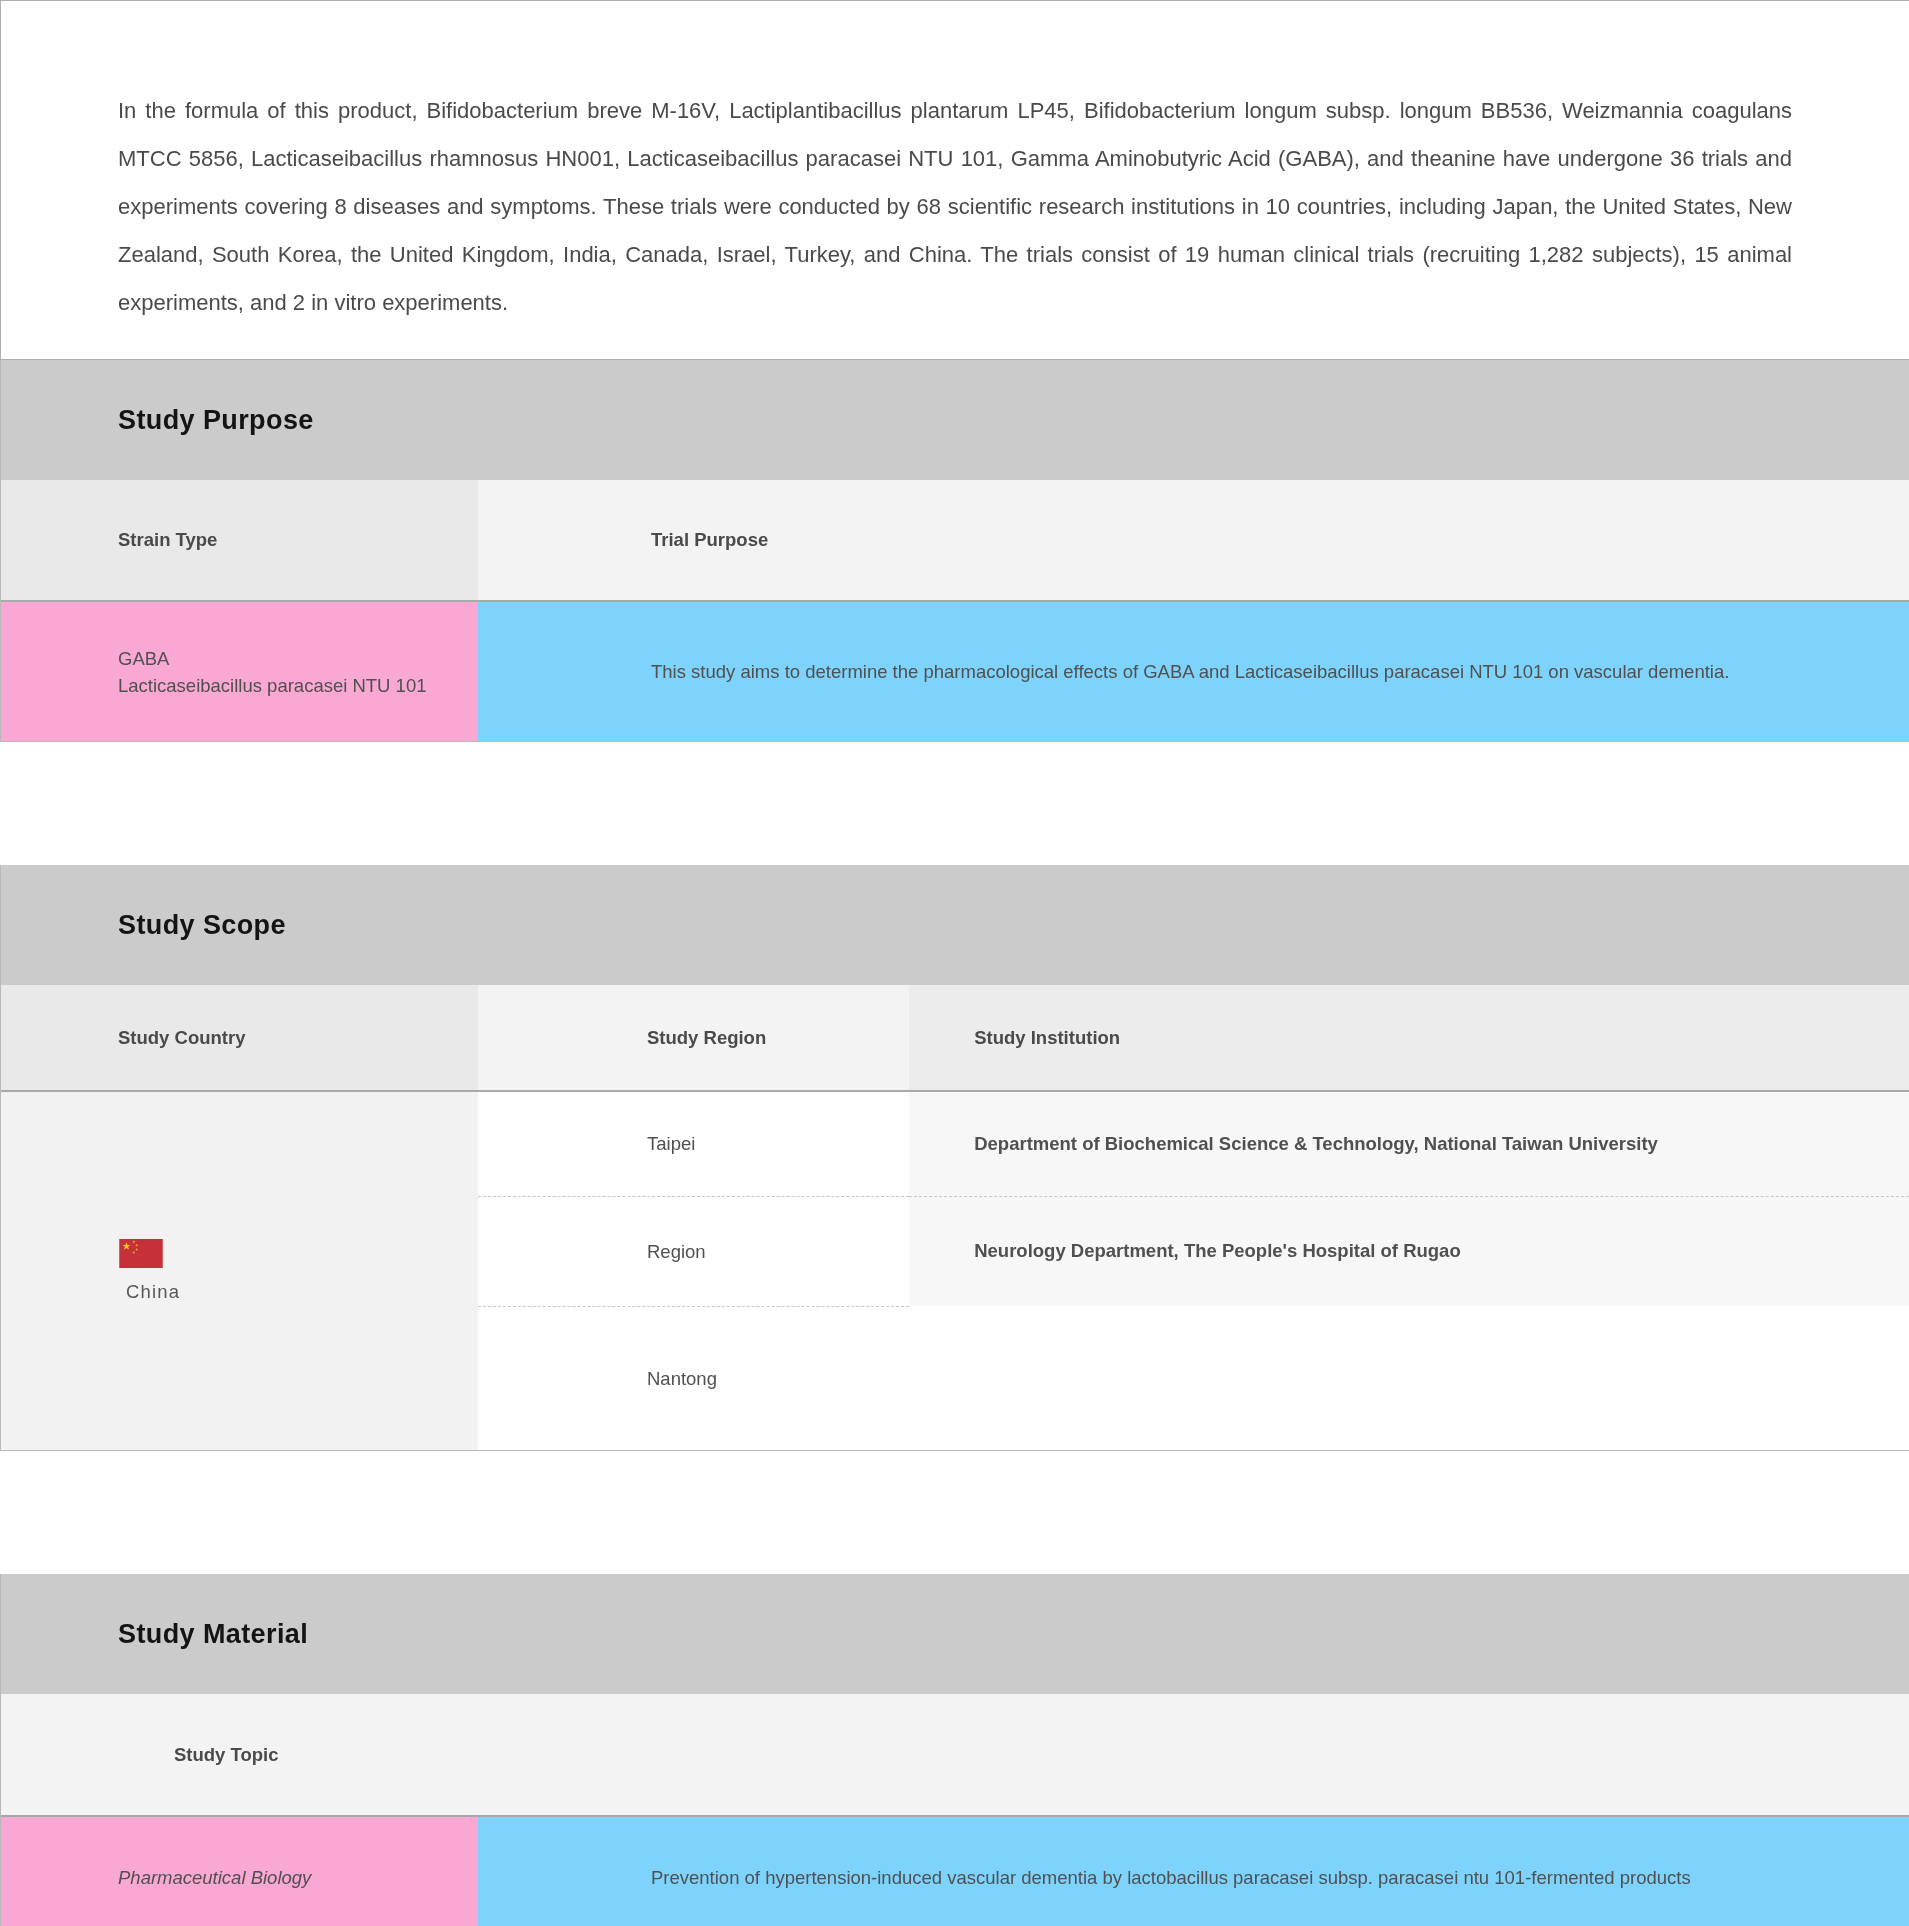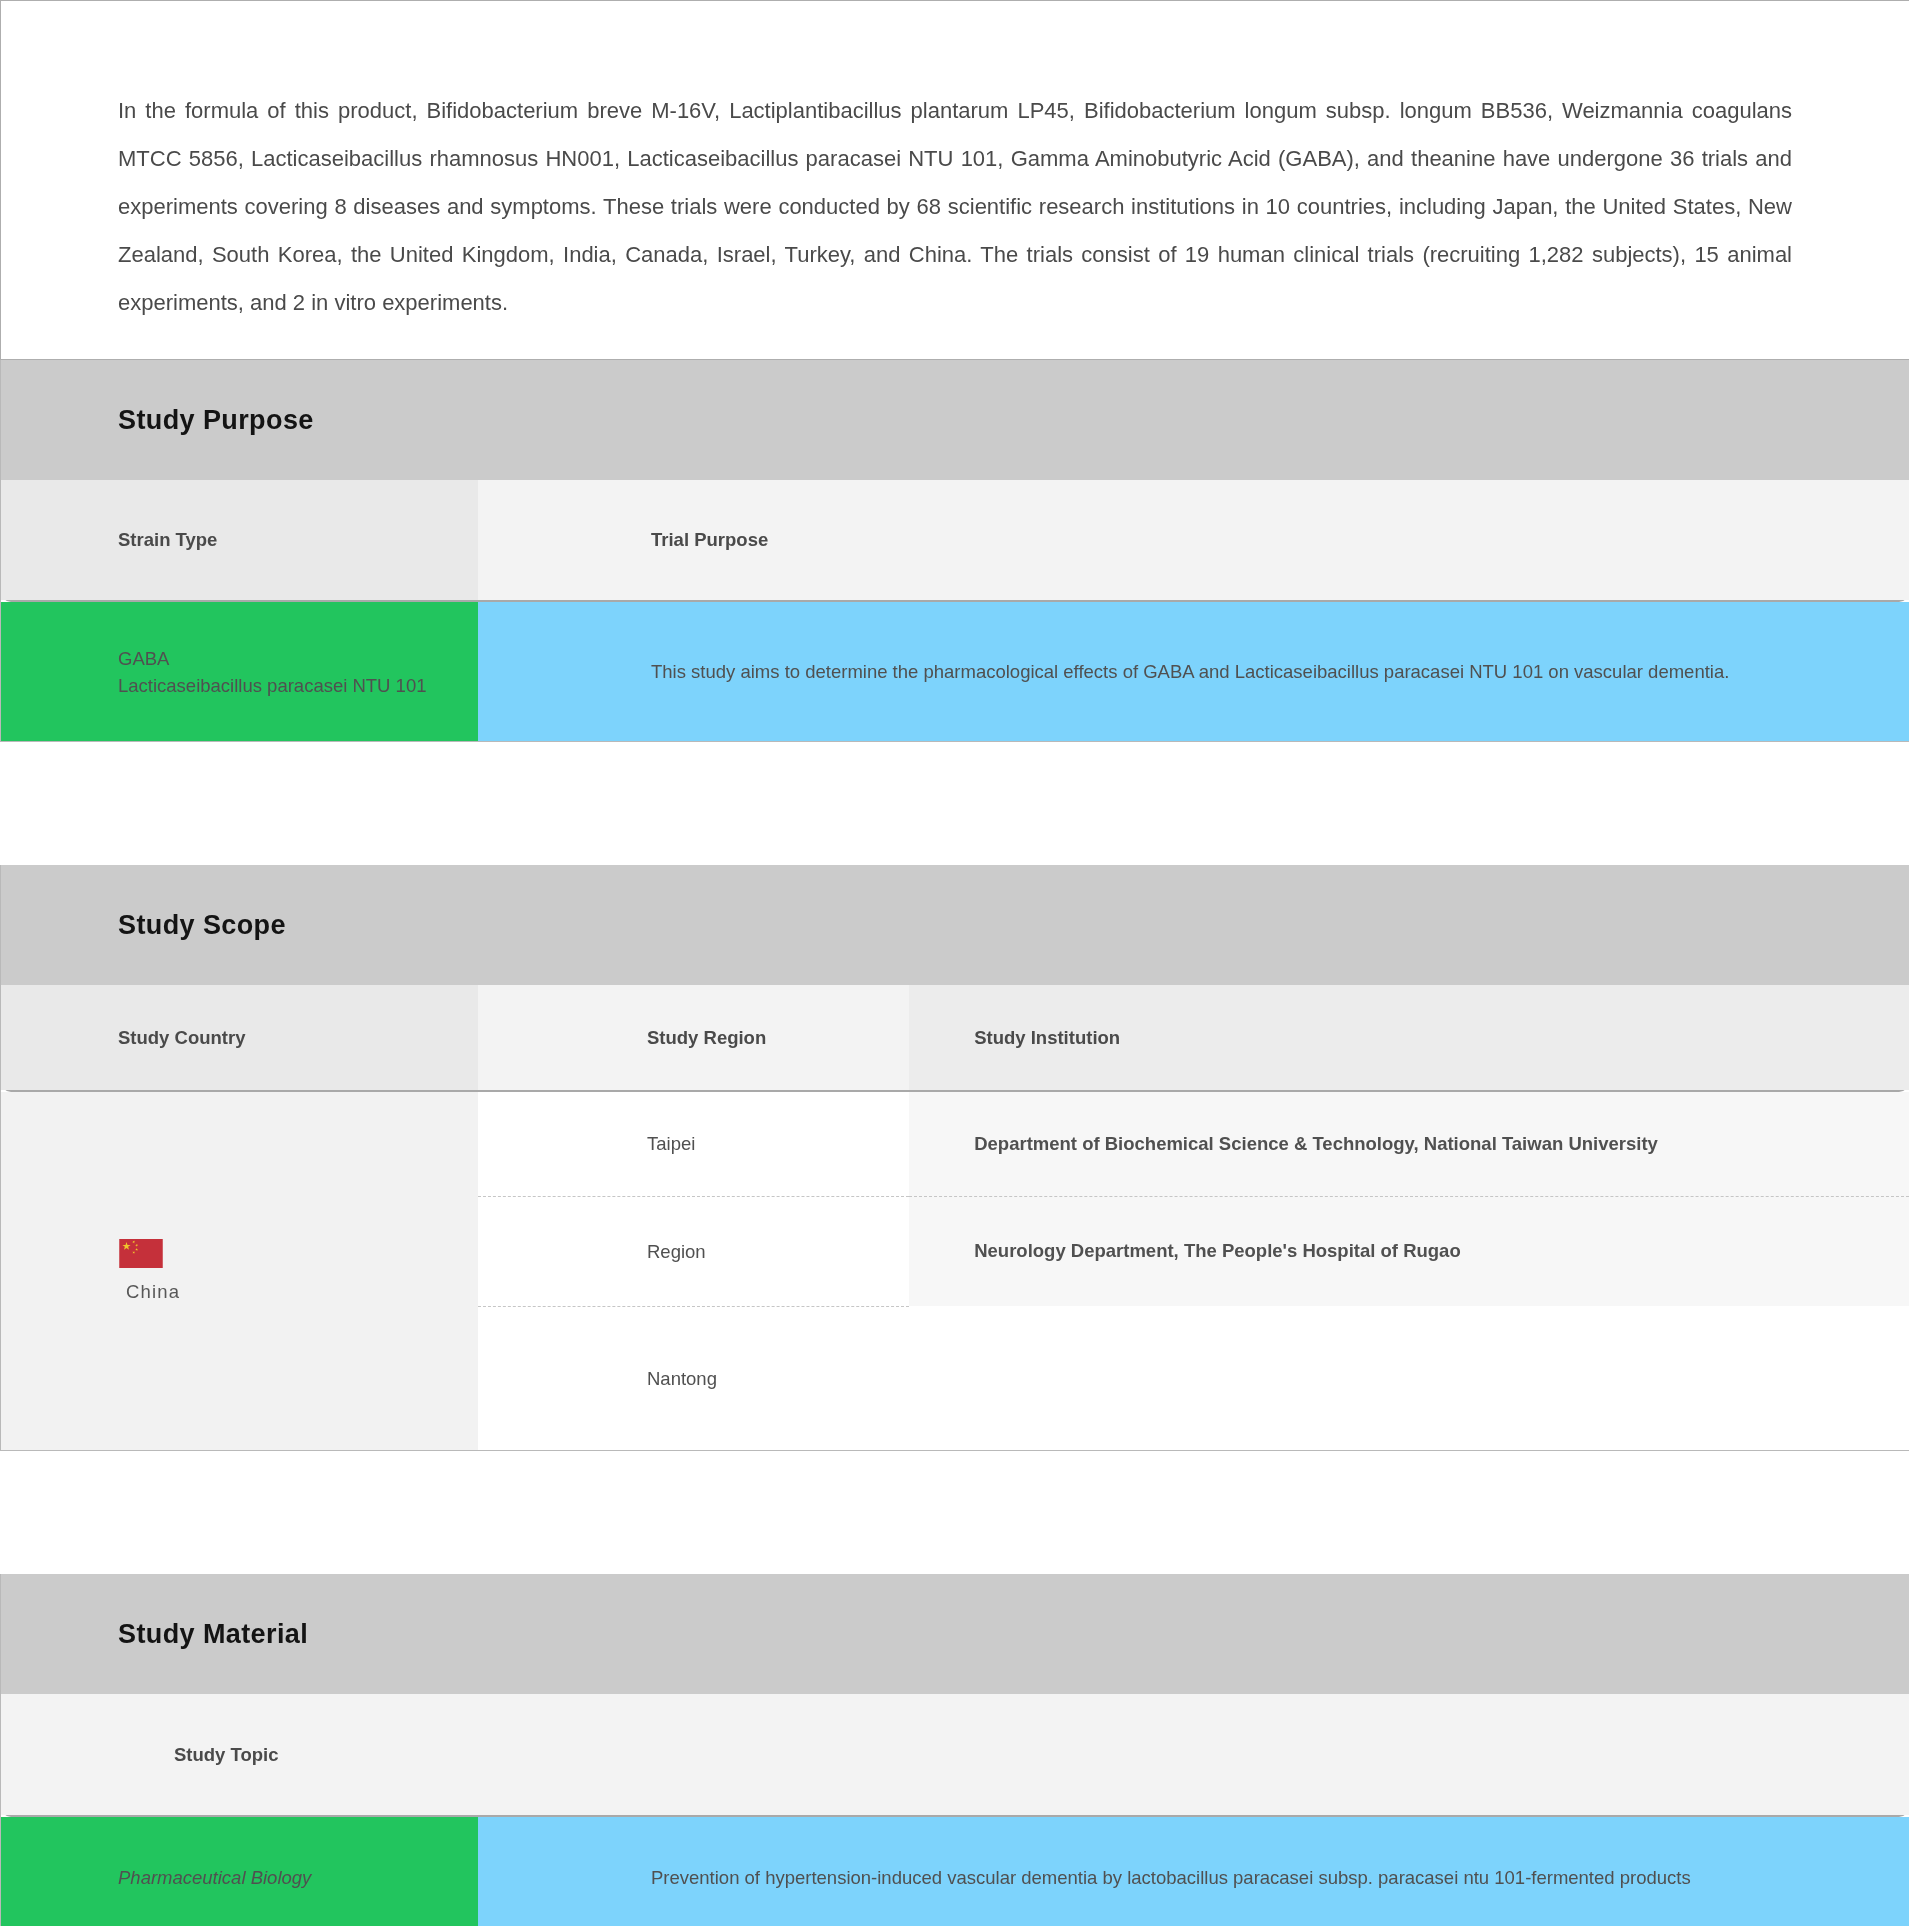--- a/index.html
+++ b/index.html
@@ -21,35 +21,35 @@
     font-size:22px; line-height:48px;
     color:#4a4a4a; text-align:justify;
   }
   
   .section { border-left:1.5px solid #b9b9b9; border-right:1.5px solid #b9b9b9; border-bottom:1.5px solid #b9b9b9; }
   .band {
     height:120px; background:#cbcbcb;
     display:flex; align-items:center; padding-left:117px;
   }
   .band-title { font-size:27px; font-weight:700; color:#141414; letter-spacing:0.4px; }
-  .thead { display:flex; border-bottom:2.3px solid #a9a9a9;border-radius:10px; }
+  .thead { display:flex; border-bottom:2.3px solid #a9a9a9; }
   .th {
     display:flex; align-items:center;
     font-size:18.5px; font-weight:700; color:#4a4a4a;
   }
   .trow { display:flex; }
   .td {
     display:flex; flex-direction:column; justify-content:center;
     font-size:18.5px; color:#505050; line-height:27px;
   }
   .c1  { width:25%;   padding-left:117px; }
   .c2w { flex:1;      padding-left:173px; }
   .odd-h  { background:#e9e9e9; }
   .even-h { background:#f3f3f3; }
-  .odd-b  { background:#22c55e; }
+  .odd-b  { background:#f9a8d4; }
   .even-b { background:#7dd3fc; }
   .italic { font-style:italic; }
   
   .purpose .thead { height:122px; }
   .purpose .trow  { height:139px; }
   
   .scope .thead { height:107px; }
   .sc2 { width:22.6%; padding-left:169px; }
   .sc3 { flex:1; padding-left:65px; padding-right:46px; }
   .scope-grid {

